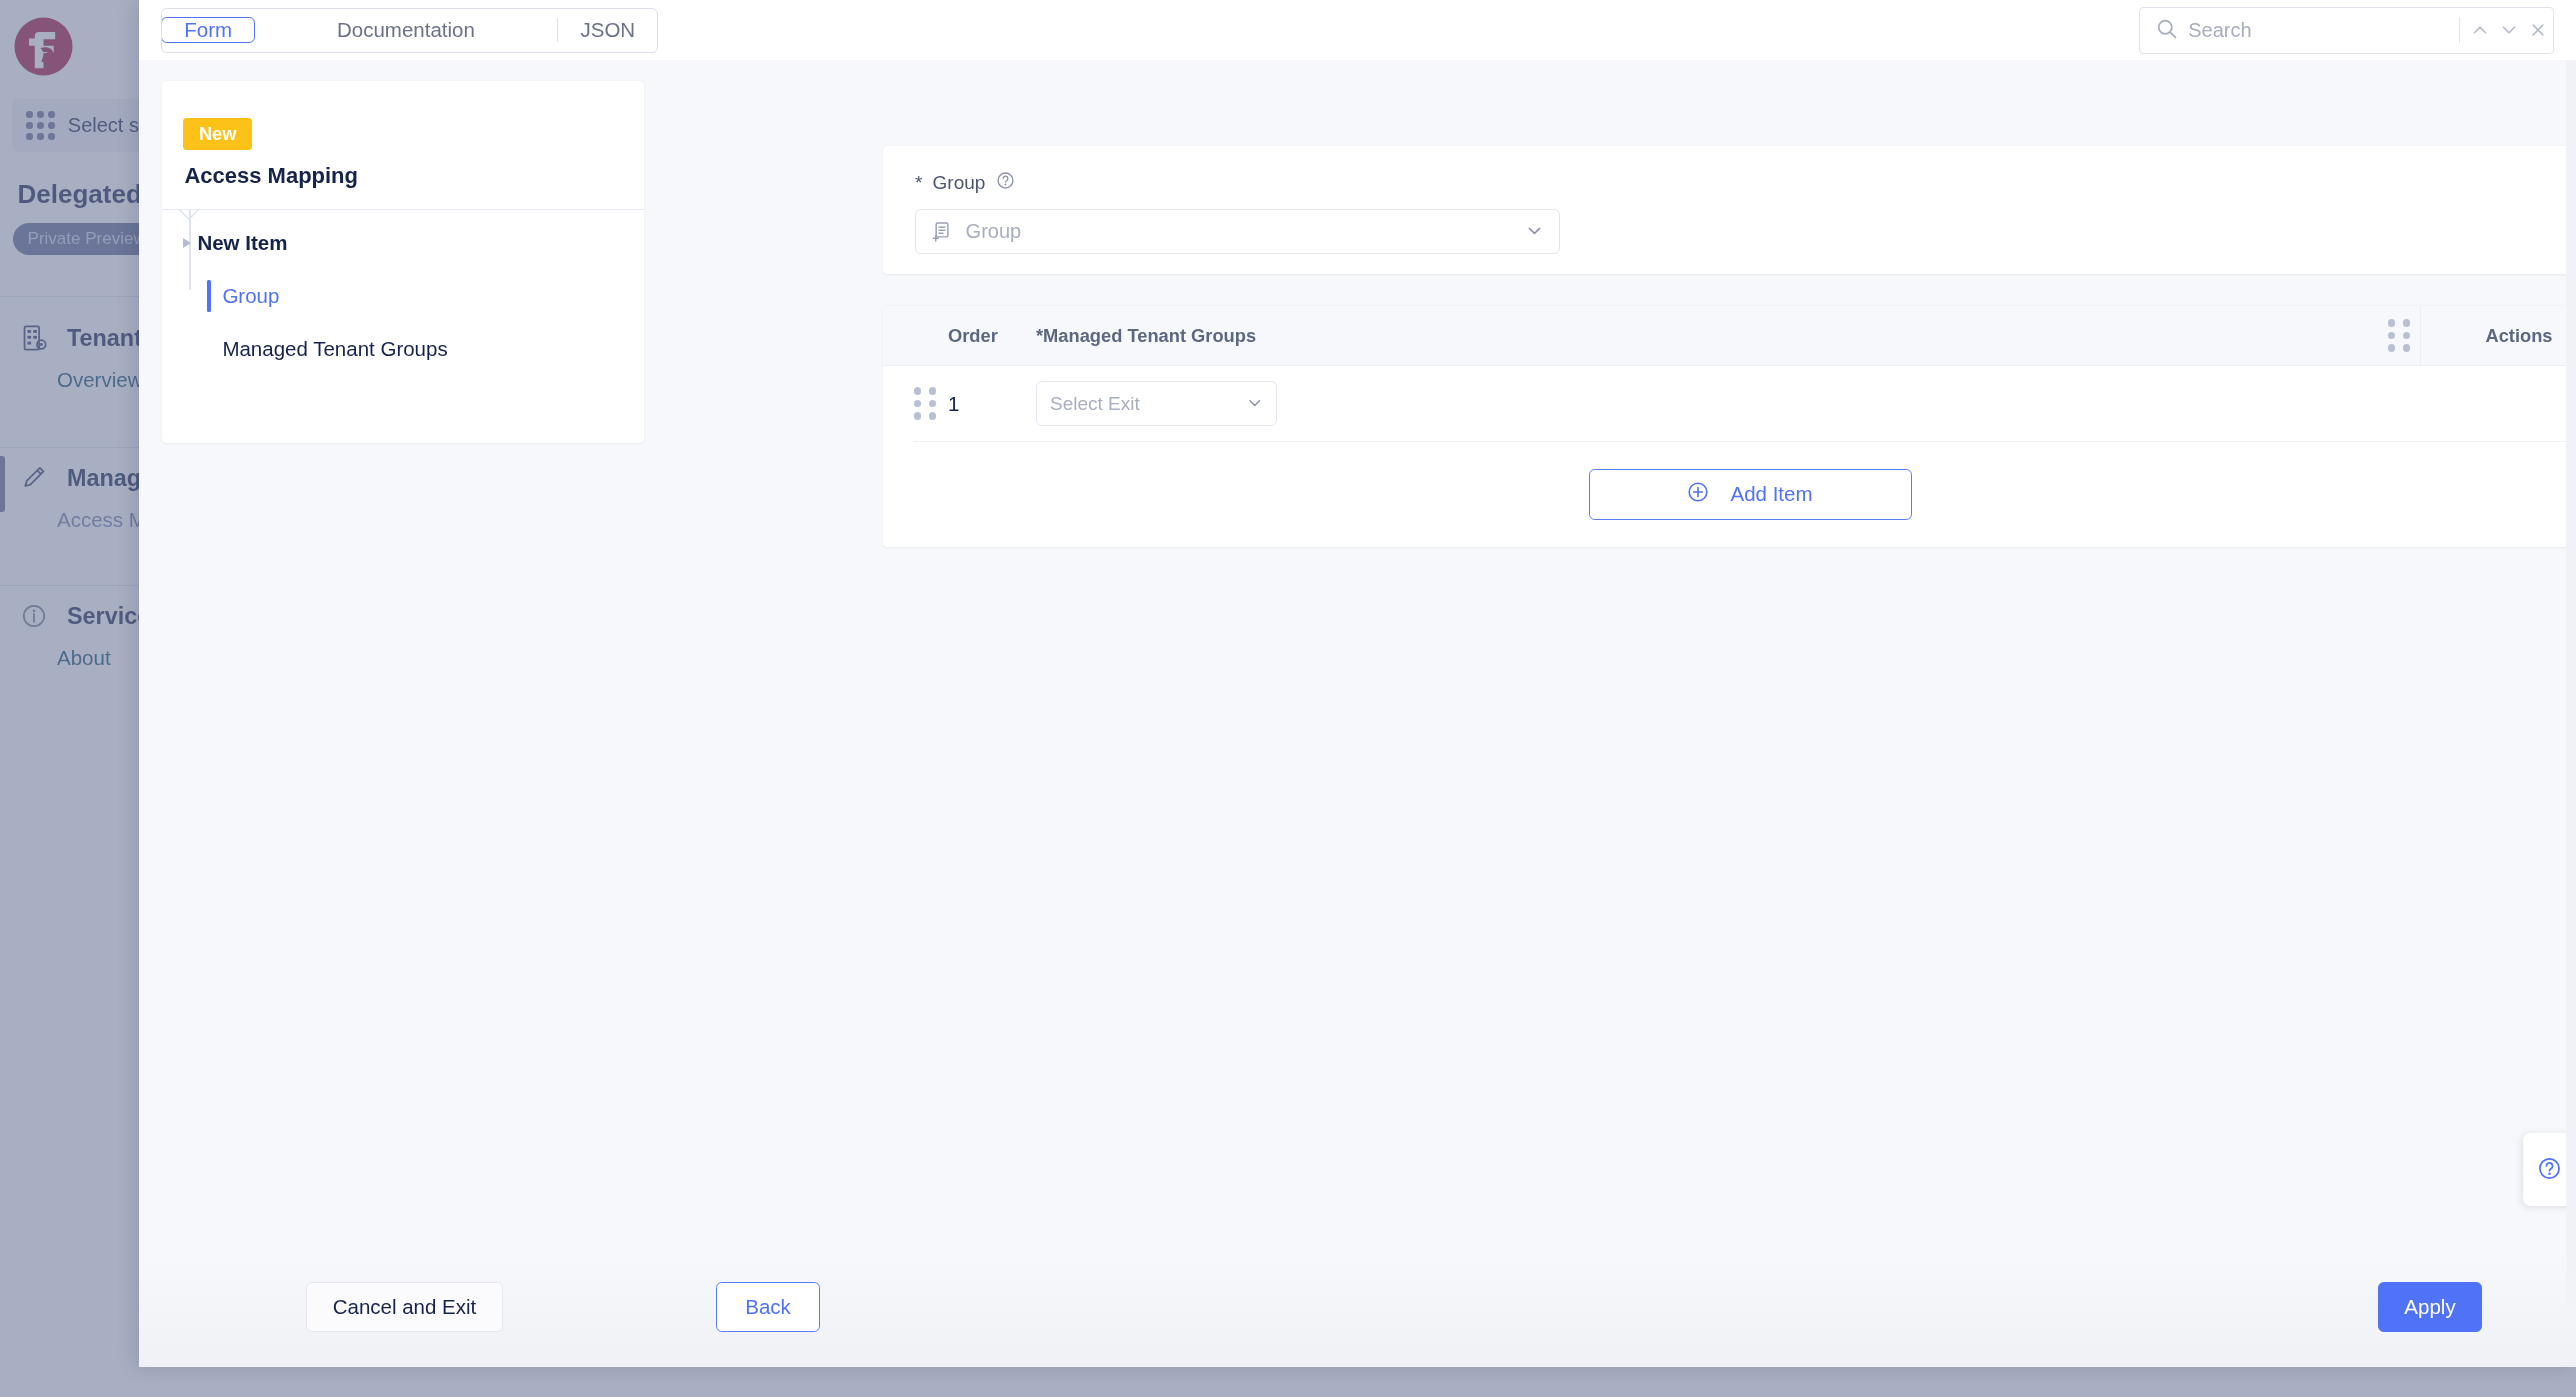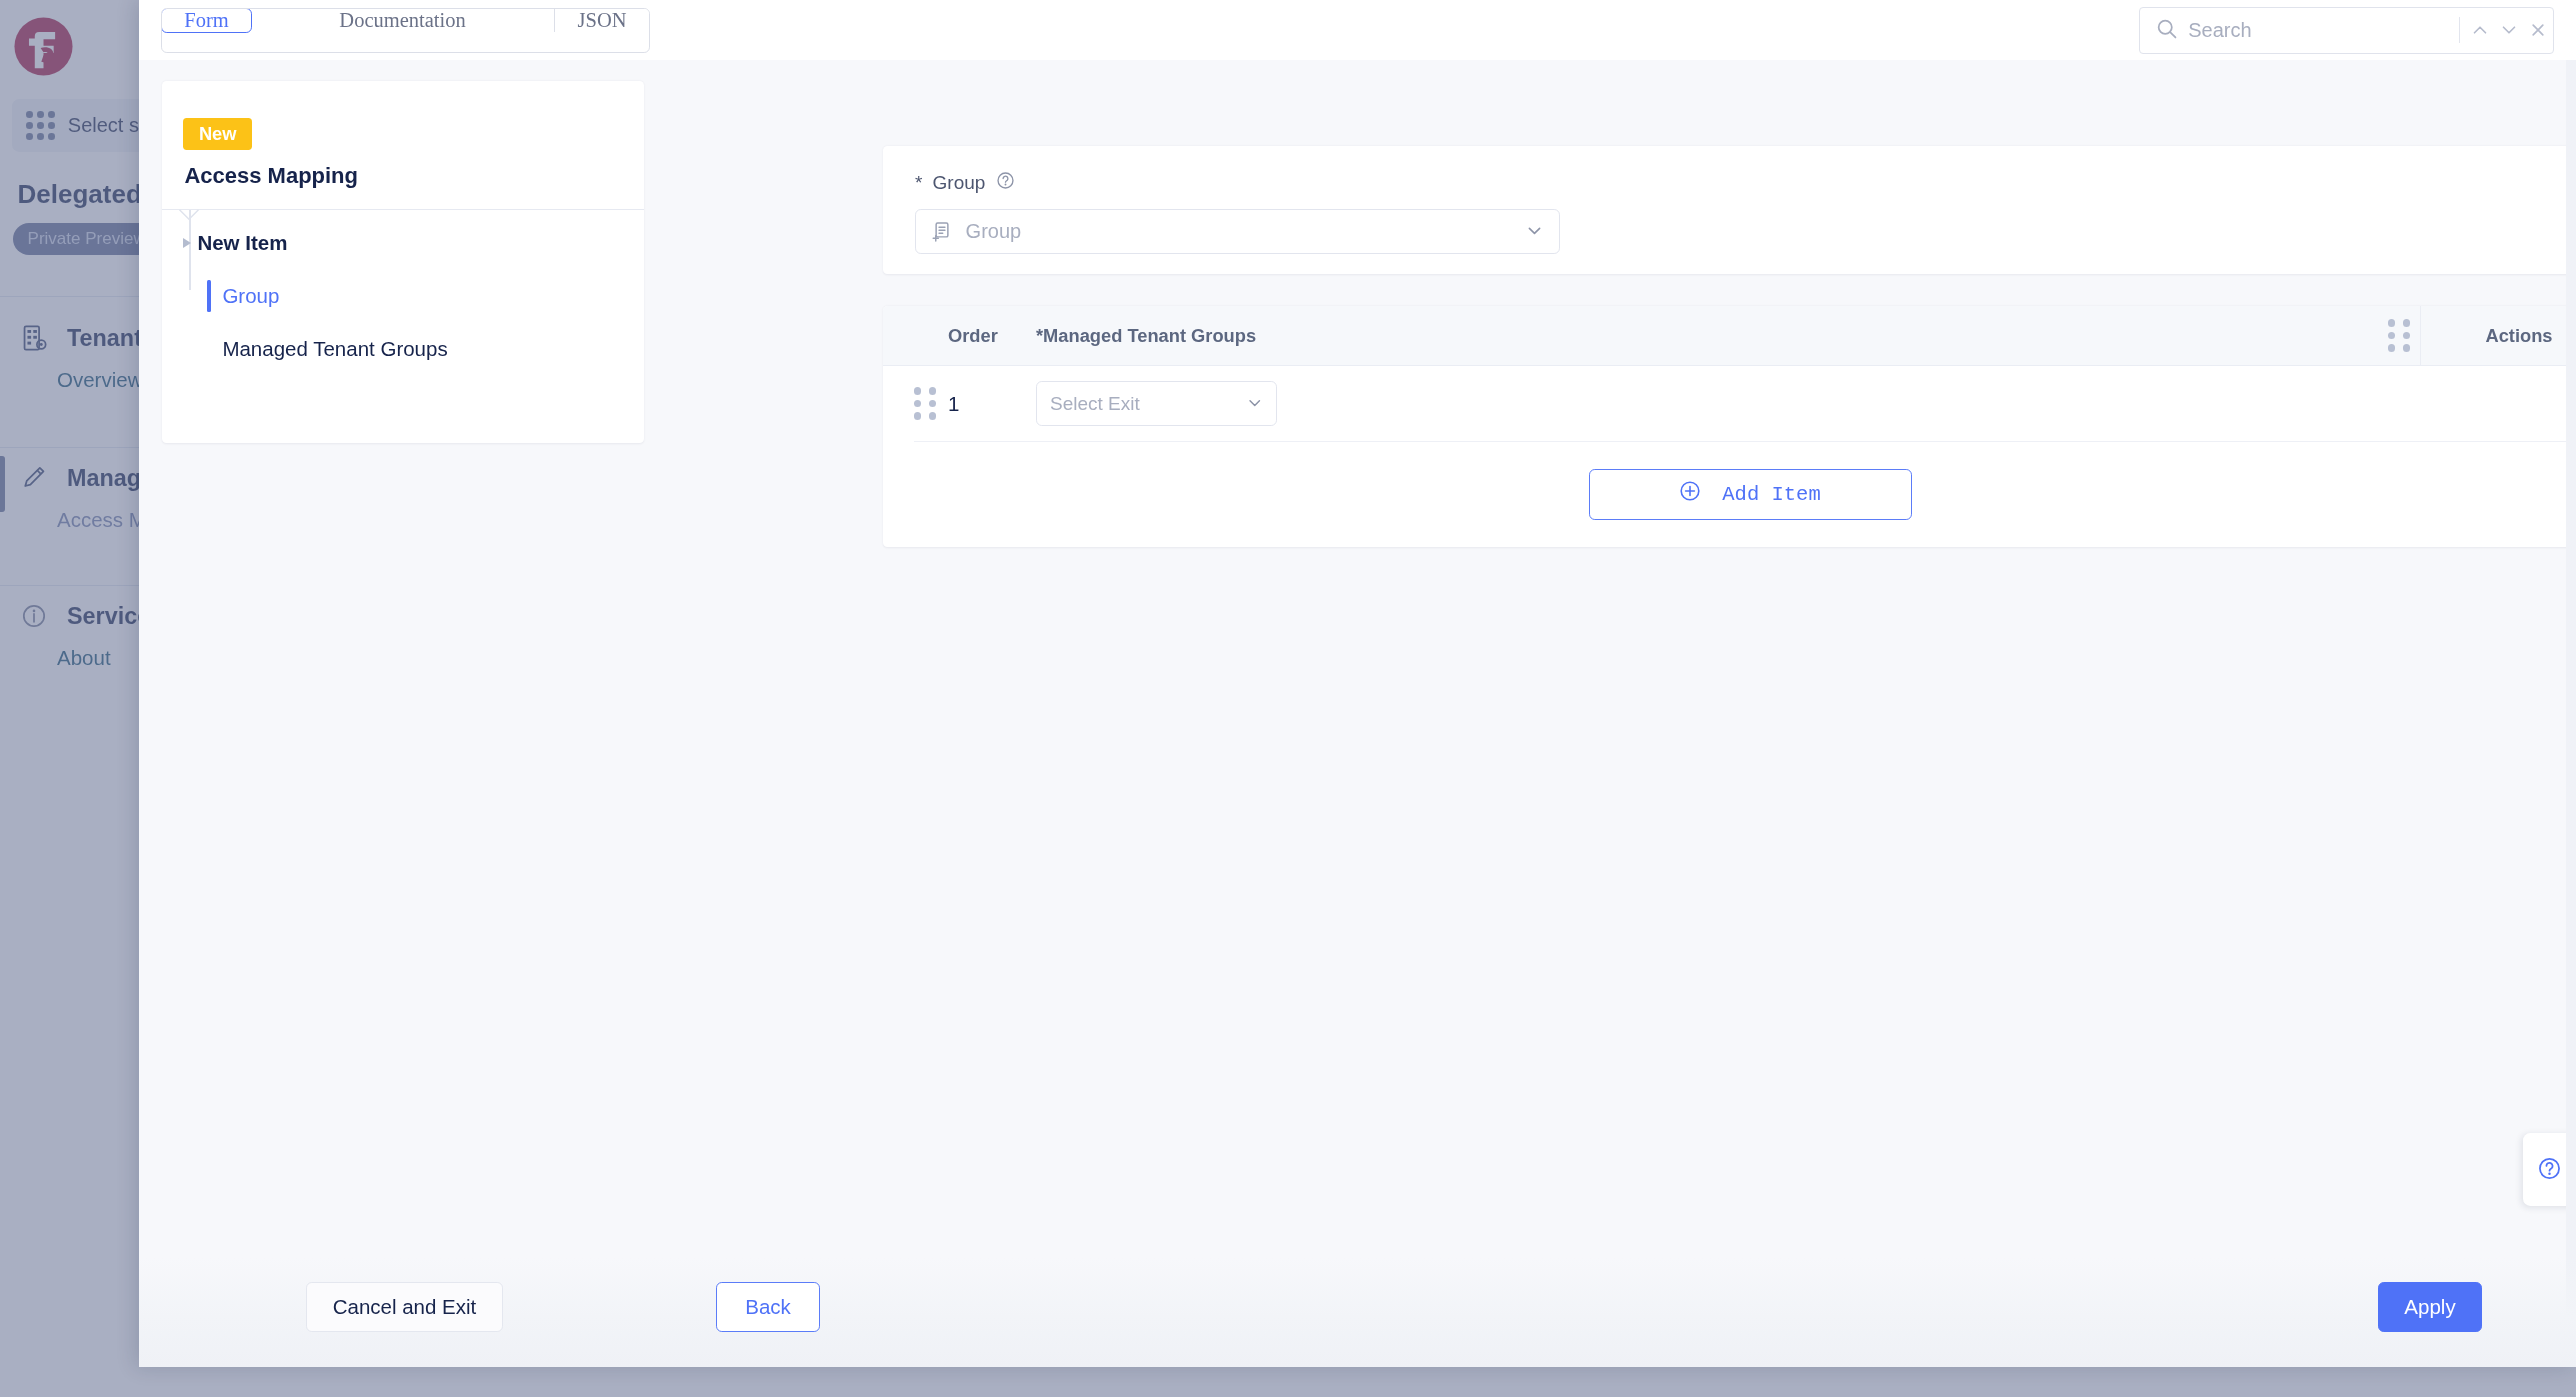--- a/index.html
+++ b/index.html
@@ -84,26 +84,25 @@
 
   
   .modal-topbar {
     height: 60px; background: #ffffff;
     display: flex; align-items: center;
     padding: 0 0 0 22px;
     position: relative;
     flex: 0 0 60px;
   }
   .tabset {
-    display: flex; align-items: flex-start;
+    display: flex; align-items: center;
     height: 45px;
     border: 0.7px solid #dcdfe8; border-radius: 5.8px;
     overflow: hidden;
     background: #fff;
-    font-family: Liberation Serif, serif;
   }
   .tab {
     display: flex; align-items: center; justify-content: center;
     font-size: 20.5px; color: #6b7288;
     padding: 0 22px; cursor: pointer;
     background: #fff;
     border-right: 0.7px solid #dcdfe8;
     white-space: nowrap;
   }
   .tab:last-child { border-right: none; }
@@ -260,21 +259,21 @@
 
   .add-row {
     display: flex; align-items: center; justify-content: center;
     height: 104px;
   }
   .add-btn {
     display: flex; align-items: center; justify-content: center; gap: 21px;
     width: 323px; height: 51px;
     border: 0.7px solid #5b7cf8; border-radius: 5.8px;
     color: #4f72f7; font-size: 20.5px; background: #fff; cursor: pointer;
-    font-family: Liberation Mono, monospace;
+    font-family: Liberation Sans, sans-serif;
   }
 
   
   .help-launcher {
     position: absolute; right: 0; top: 1073px;
     width: 53px; height: 73px;
     background: #ffffff;
     border-radius: 7.3px 0 0 7.3px;
     box-shadow: -1.5px 1.5px 6.6px rgba(25,35,70,0.10);
     display: flex; align-items: center; justify-content: center;

